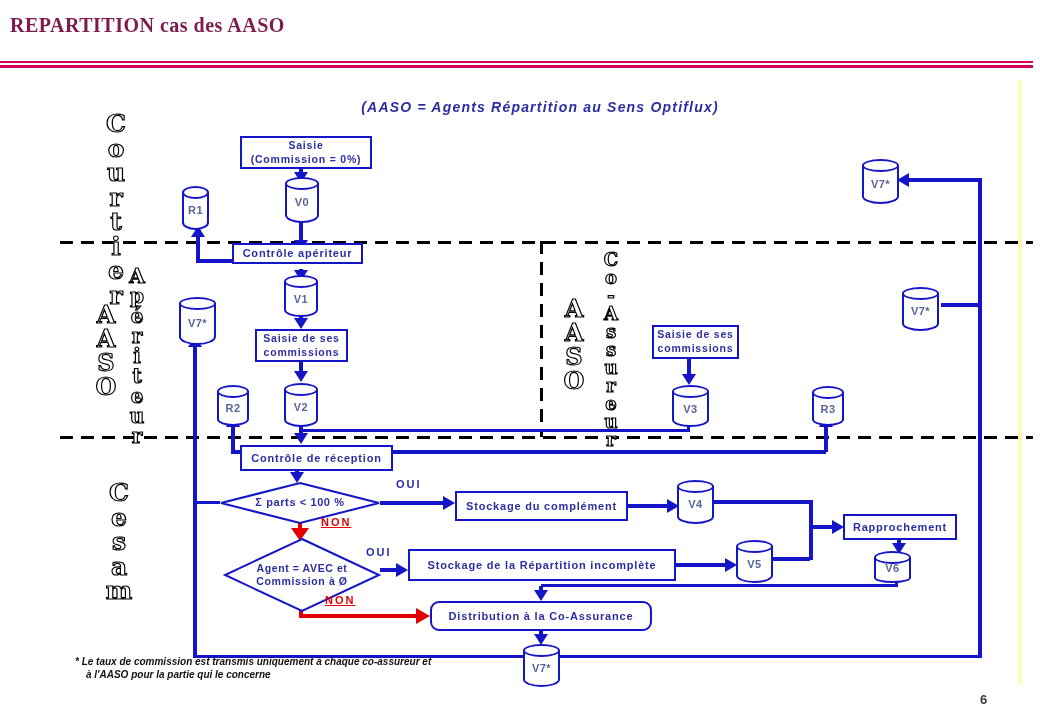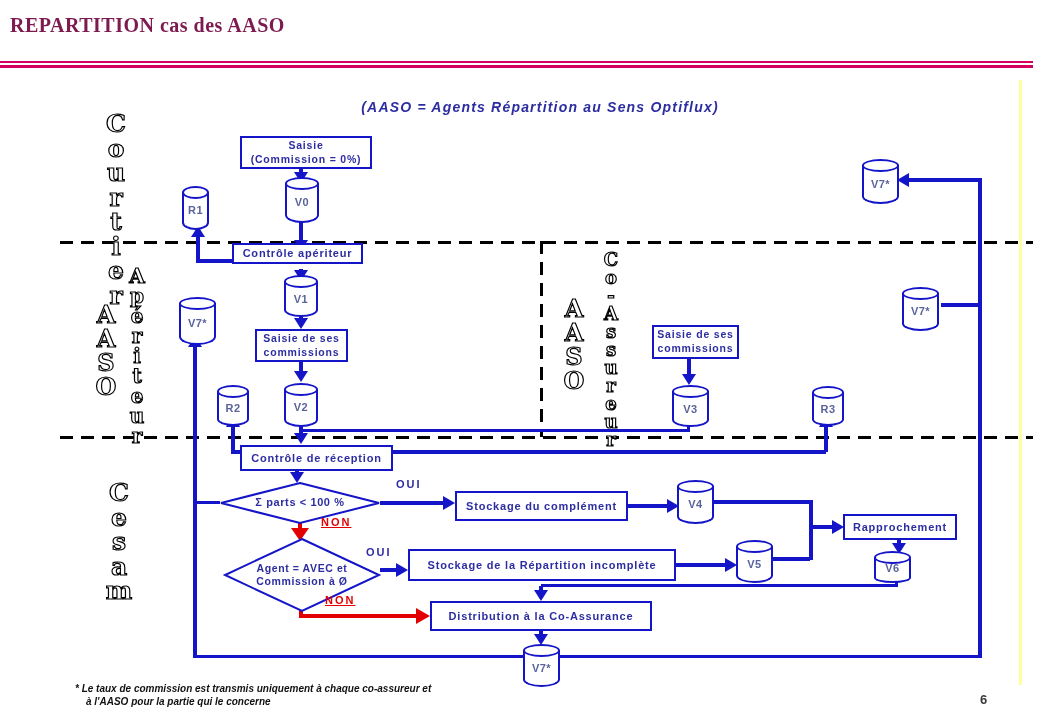--- a/index.html
+++ b/index.html
@@ -63,21 +63,21 @@
   .ahd.red{border-top-color:#e30000;border-width:13px 9px 0 9px;}
   .ahr.red{border-left-color:#e30000;border-width:8px 0 8px 14px;}
 
   
   .blb{position:absolute;font-weight:bold;font-size:11px;letter-spacing:2px;z-index:4;}
   .blb.oui{color:#2d2da2;}
   .blb.non{color:#e30000;text-decoration:underline;}
 
   
   .footnote{position:absolute;left:75px;top:656px;width:440px;color:#111;z-index:4;
-            font-weight:bold;font-style:italic;font-size:10px;line-height:1.25;margin-top:27px;}
+            font-weight:bold;font-style:italic;font-size:10px;line-height:1.25;}
   .footnote .fn2{margin-left:11px;}
 </style>
 </head>
 <body>
 
 <div id="canvas">
 
   <div class="slide-title">REPARTITION cas des AASO</div>
   <div class="rule-thin"></div>
   <div class="rule-thick"></div>
@@ -160,21 +160,21 @@
   </div>
   <div class="fbox" style="left:455px;top:491px;width:173px;height:30px;">
     <span>Stockage du complément</span>
   </div>
   <div class="fbox" style="left:240px;top:445px;width:153px;height:26px;">
     <span>Contrôle de réception</span>
   </div>
   <div class="fbox" style="left:408px;top:549px;width:268px;height:32px;">
     <span>Stockage de la Répartition incomplète</span>
   </div>
-  <div class="fbox" style="left:430px;top:601px;width:222px;height:30px;">
+  <div class="fbox" style="left:430px;top:601px;width:222px;height:30px;border-radius:9px;">
     <span>Distribution à la Co-Assurance</span>
   </div>
   <div class="fbox" style="left:843px;top:514px;width:114px;height:26px;">
     <span>Rapprochement</span>
   </div>
 
   <div class="dia" style="left:218px;top:481px;width:164px;height:44px;text-align:right;">
     <svg width="164" height="44">
       <polygon points="82,2 161,22 82,42 3,22" fill="#ffffff" stroke="#1414c8" stroke-width="2"></polygon>
     </svg>

